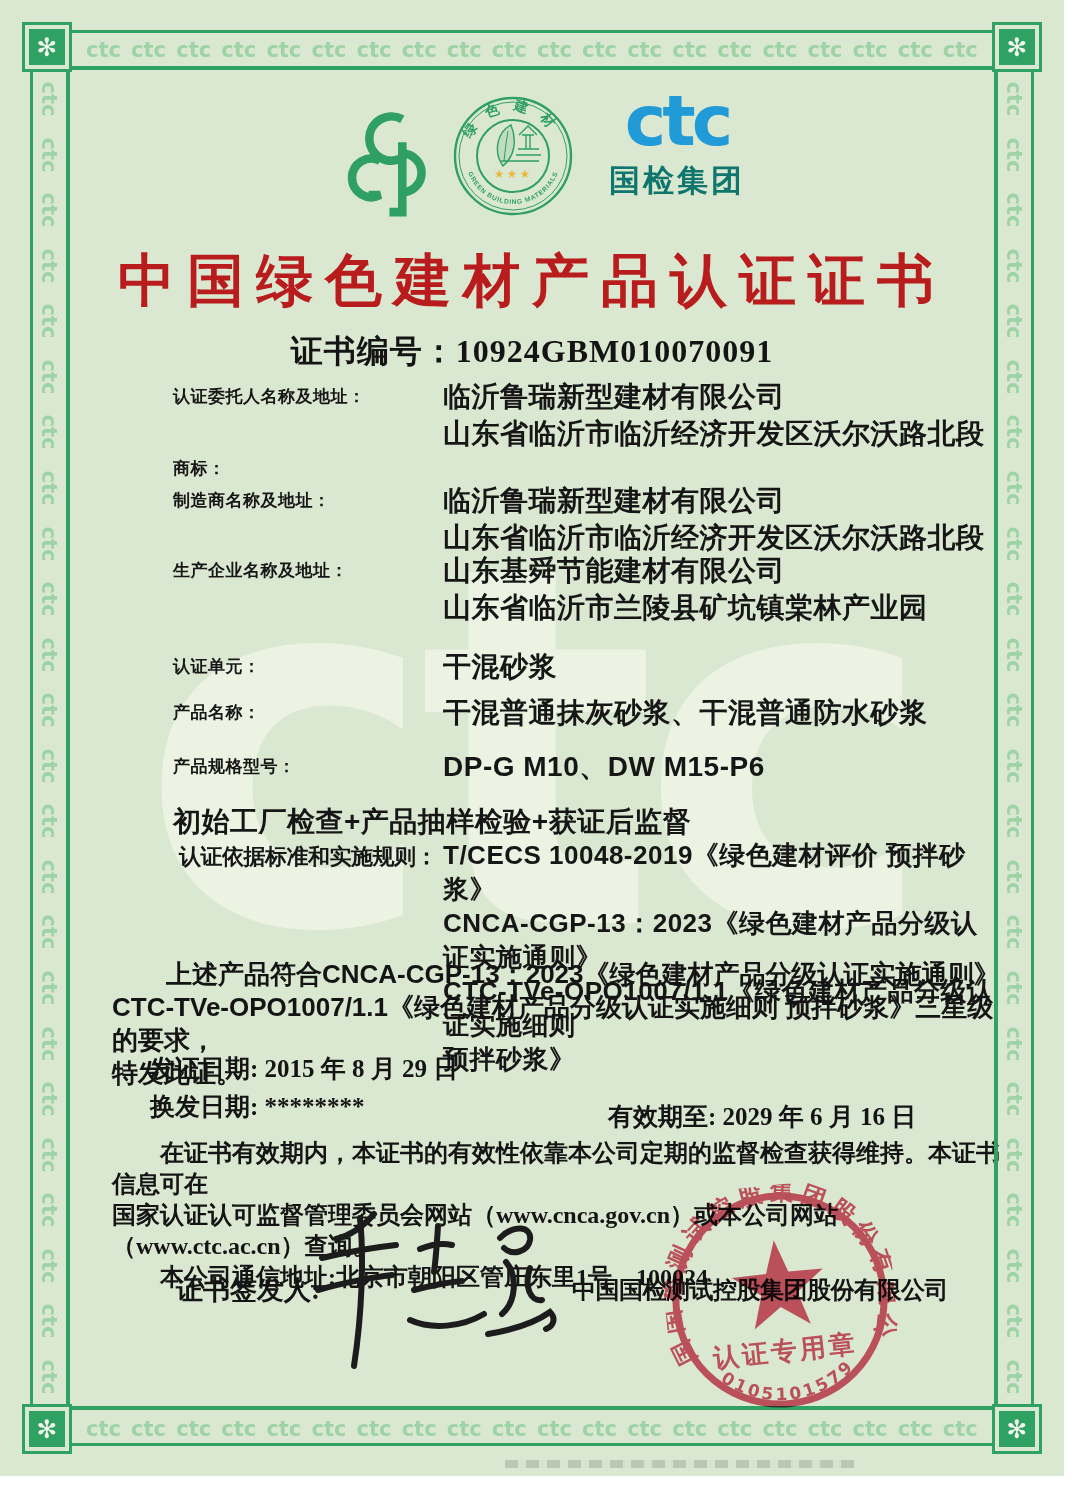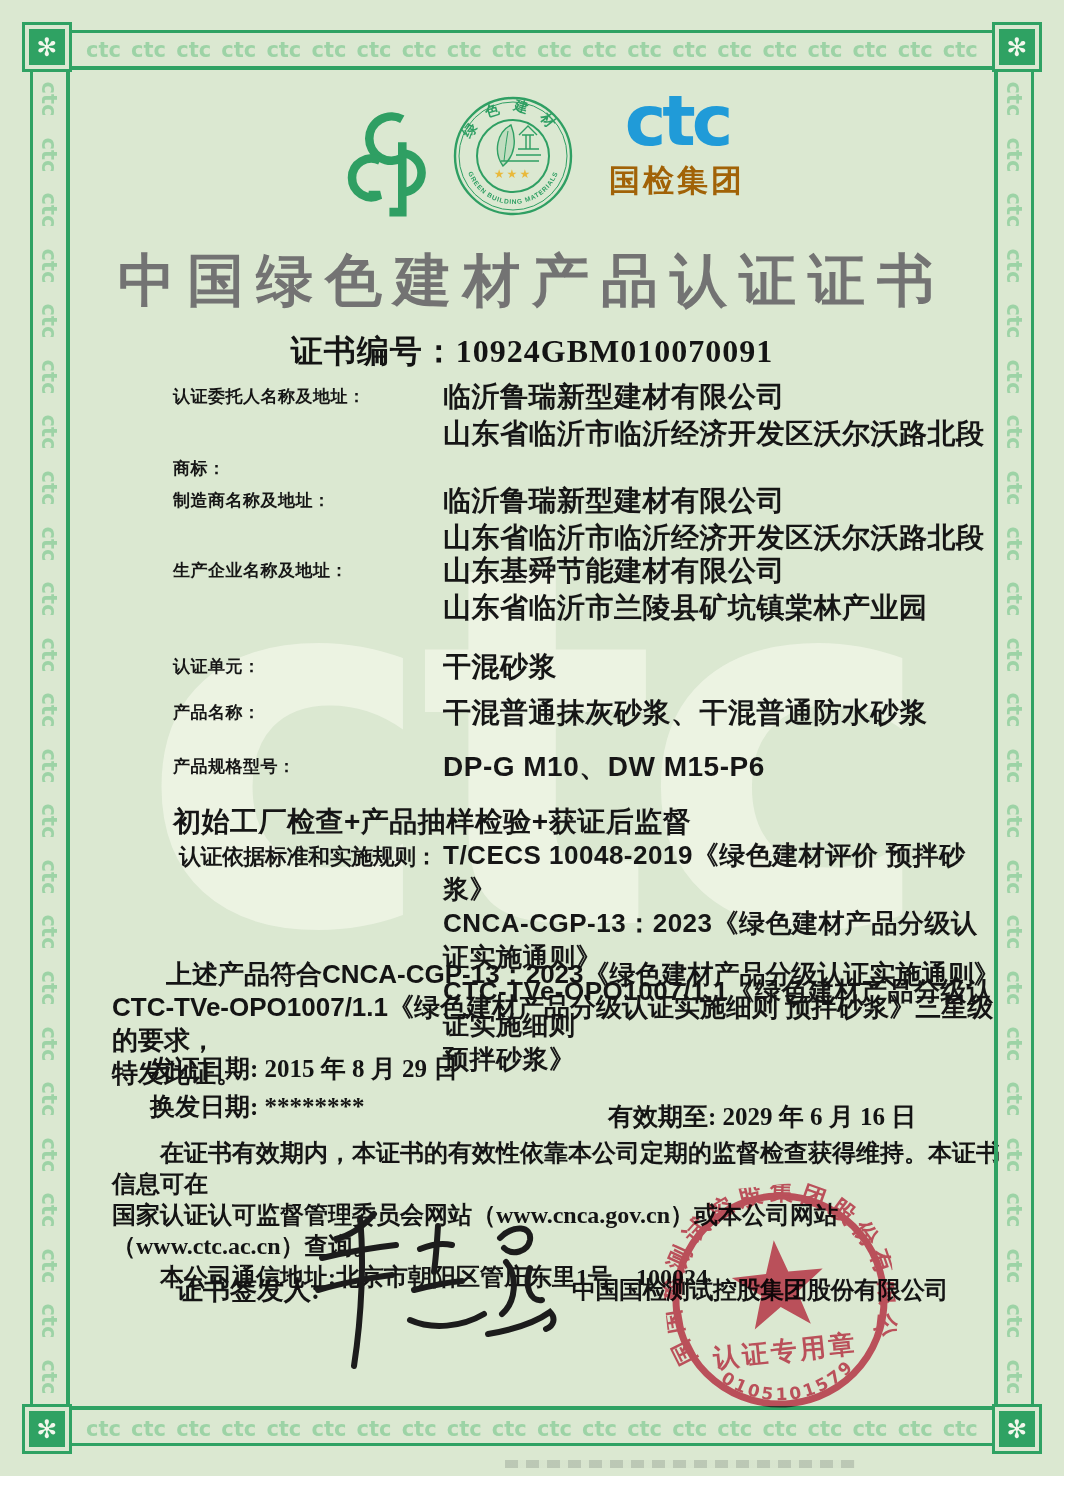--- a/index.html
+++ b/index.html
@@ -26,24 +26,24 @@
   .watermark{position:absolute;left:140px;top:500px;z-index:1;font-family:"DejaVu Sans", sans-serif;
              font-weight:700;font-size:500px;line-height:500px;letter-spacing:-18px;
              color:rgba(250,252,240,0.55);pointer-events:none;user-select:none;}
 
   
   .logo-gp{position:absolute;left:333px;top:90px;z-index:2;}
   .logo-seal{position:absolute;left:451px;top:94px;z-index:2;}
   .logo-ctc{position:absolute;left:592px;top:84px;z-index:2;width:170px;text-align:center;}
   .logo-ctc .ctc-word{font-family:"DejaVu Sans", sans-serif;font-weight:700;font-size:70px;line-height:74px;
                       color:#209bd8;letter-spacing:-4px;}
-  .logo-ctc .ctc-cap{font-family:Liberation Serif, serif;font-weight:700;font-size:31px;color:#a16207;letter-spacing:3px;margin-top:2px;}
+  .logo-ctc .ctc-cap{font-family:Liberation Serif, serif;font-weight:700;font-size:31px;color:#0f766e;letter-spacing:3px;margin-top:2px;}
 
   .title{position:absolute;left:70px;right:70px;top:243px;z-index:2;text-align:center;
-         font-weight:700;font-size:57px;letter-spacing:12px;color:#737373;}
+         font-weight:700;font-size:57px;letter-spacing:12px;color:#b91c1c;}
   .certno{position:absolute;left:90px;right:90px;top:330px;z-index:2;text-align:center;
           font-weight:700;font-size:32px;color:#141414;letter-spacing:1px;}
 
   
   .frow{position:absolute;left:173px;right:60px;display:flex;z-index:2;color:#161616;}
   .flabel{width:270px;flex:none;font-weight:700;font-size:17px;line-height:37px;white-space:nowrap;letter-spacing:0.5px;}
   .flabel.tight{font-size:22px;letter-spacing:-0.5px;text-align:center;}
   .fval{font-family:"Liberation Sans", sans-serif;font-weight:700;font-size:28px;line-height:37px;letter-spacing:0.5px;}
   .fval.lh34{line-height:34px;font-size:26px;}
 

